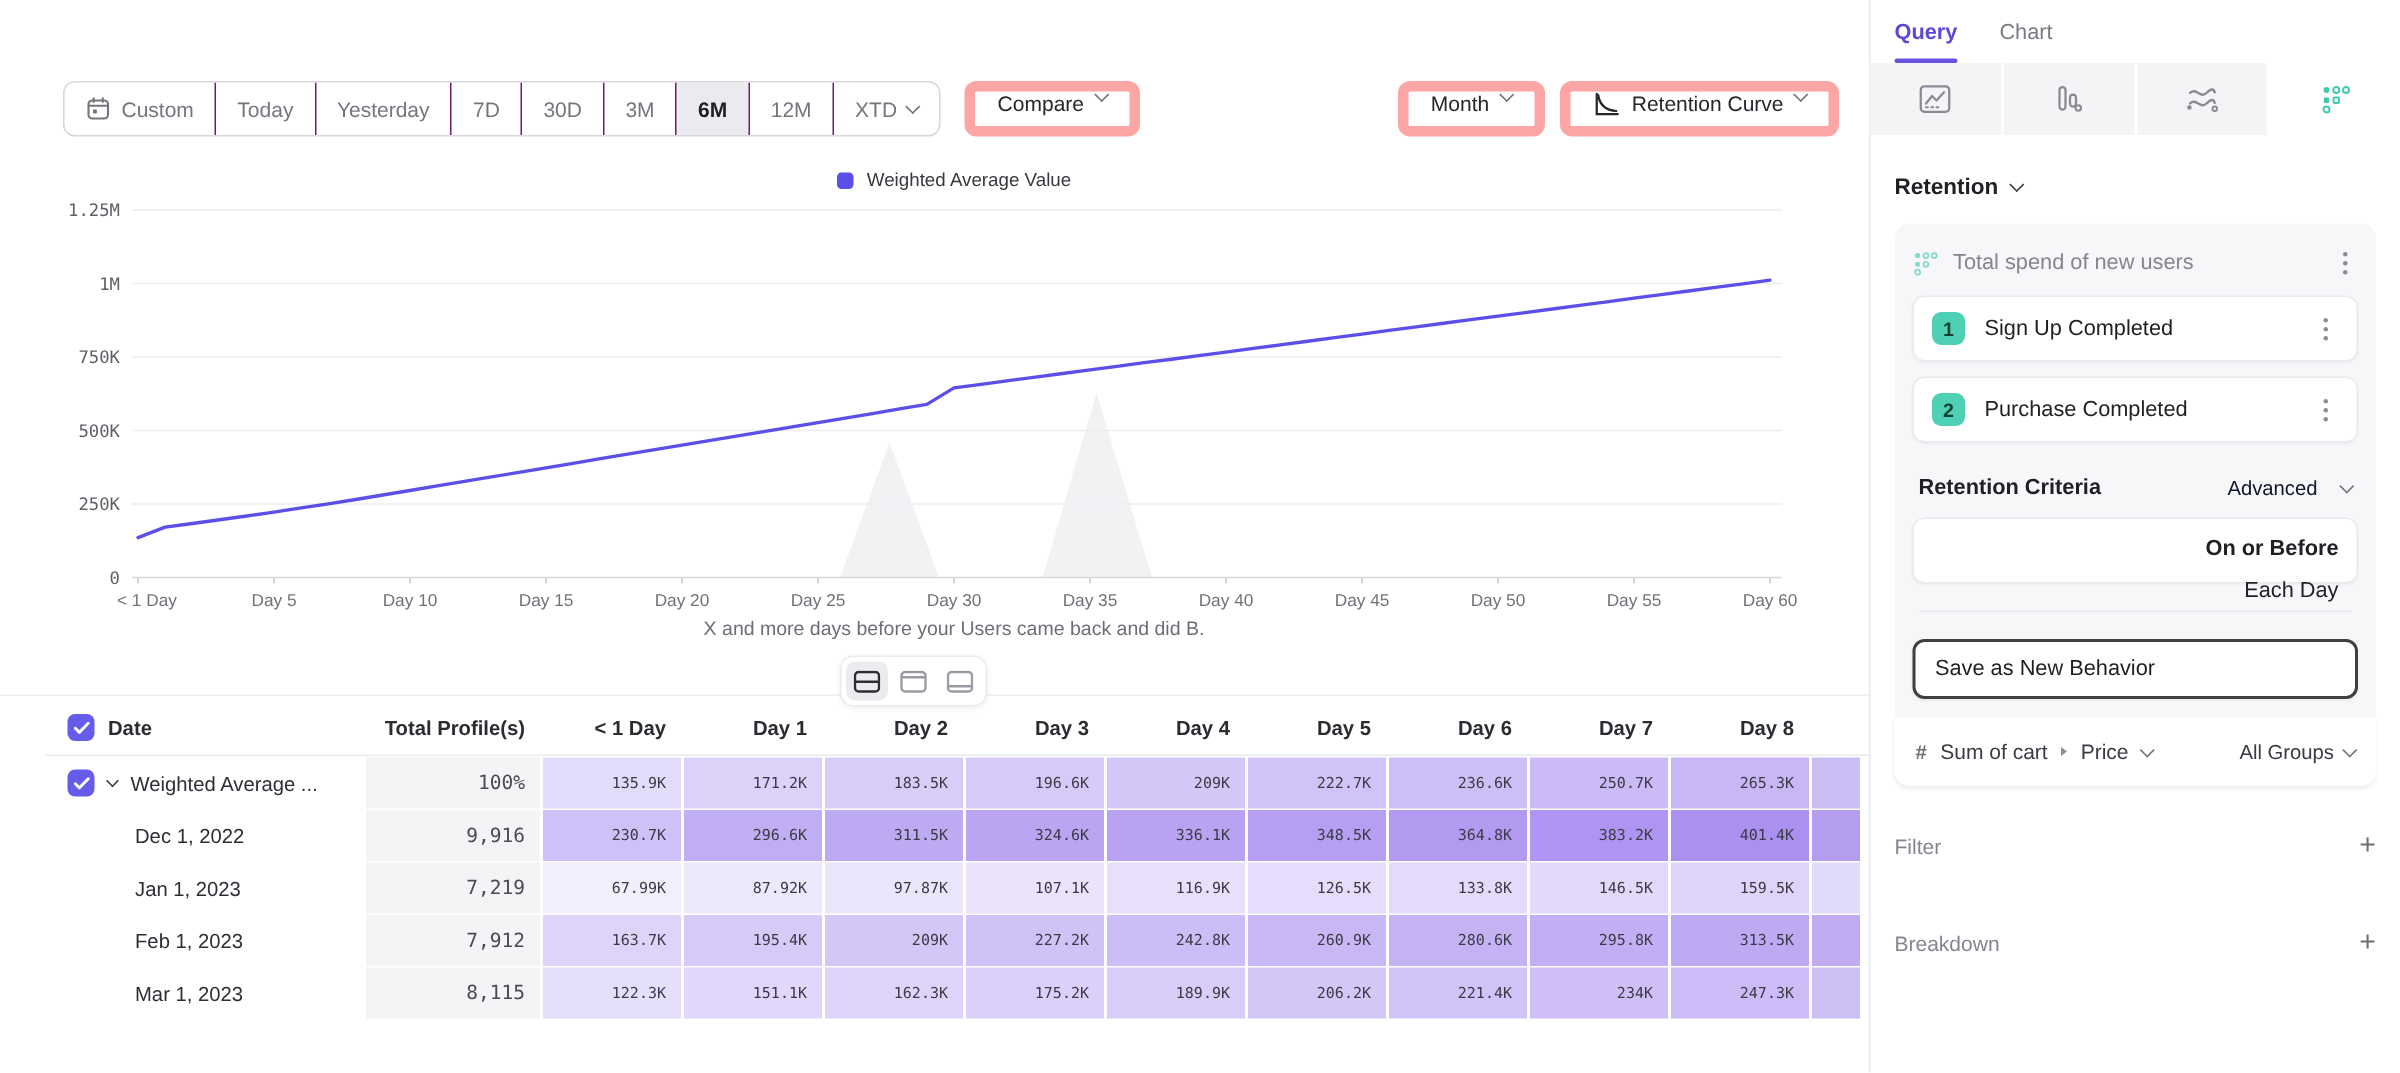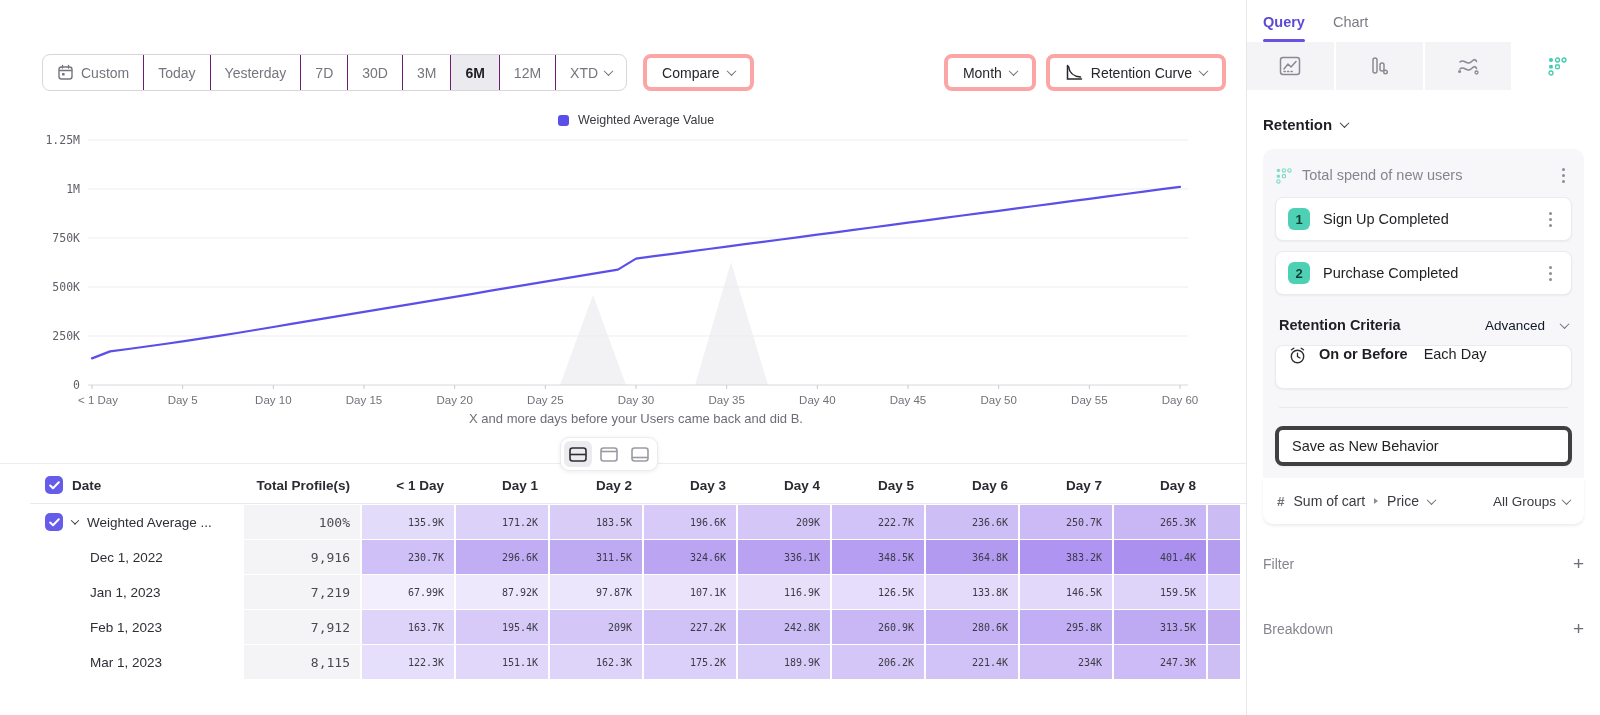--- a/index.html
+++ b/index.html
@@ -11,22 +11,22 @@
 
   
   .toolbar { position:absolute; top:54px; left:42px; right:20px; height:37px;
     display:flex; align-items:center; }
   .seg-control { display:flex; align-items:stretch; height:37px; border:1px solid #d6d6dd;
     border-radius:8px; overflow:hidden; background:#fff; }
   .seg { display:flex; align-items:center; gap:7px; padding:0 14px; font-size:14px;
     color:#75757e; border-left:1px solid #701a75; cursor:pointer; white-space:nowrap; }
   .seg:first-child { border-left:none; }
   .seg.selected { background:#ebebef; color:#1e1e24; font-weight:bold; }
-  .btn { display:inline-flex; align-items:center; gap:8px; height:37px; padding:0 15px;
-    background:#fff; border:4px solid #fca5a5; border-radius:8px; font-size:14px;
+  .btn { display:inline-flex; gap:8px; height:37px; padding:0 15px;
+    background:#fff; border:7px solid #fca5a5; border-radius:8px; font-size:14px;
     color:#26262c; cursor:pointer; font-family:inherit; }
   .compare-btn { margin-left:16px; }
   .toolbar-right { margin-left:auto; display:flex; gap:10px; }
   .chev { width:7px; height:7px; border-right:1.6px solid #6e6e78; border-bottom:1.6px solid #6e6e78;
     transform:rotate(45deg) translate(-1px,-1px); display:inline-block; flex:none; }
   .chev.dark { border-color:#3a3a42; }
 
   
   .legend { position:absolute; top:113px; left:92px; width:1088px; display:flex;
     justify-content:center; align-items:center; gap:9px; font-size:12.5px; color:#38383f; cursor:pointer; }
@@ -88,26 +88,26 @@
   .step-row { background:#fff; border:1px solid #eaeaef; border-radius:8px; height:44px;
     display:flex; align-items:center; gap:13px; padding:0 12px; margin-bottom:10px;
     box-shadow:0 1px 2px rgba(20,20,40,.05); cursor:pointer; }
   .step-badge { width:22px; height:22px; border-radius:6px; background:#4ed0b4; color:#0d3f35;
     font-size:13px; font-weight:bold; display:flex; align-items:center; justify-content:center; flex:none; }
   .step-label { flex:1; font-size:14.5px; color:#1f1f24; }
   .criteria-row { display:flex; align-items:center; justify-content:space-between; margin:22px 4px 0 4px; }
   .criteria-label { font-size:14.5px; font-weight:bold; color:#1f1f24; }
   .advanced { display:flex; align-items:center; gap:16px; font-size:13.5px; color:#0f172a; cursor:pointer; }
   .cond-row { margin-top:12px; background:#fff; border:1px solid #eaeaef; border-radius:8px;
-    height:44px; display:flex; align-items:flex-start; gap:12px; padding:0 12px;
-    box-shadow:0 1px 2px rgba(20,20,40,.05); cursor:pointer; }
+    height:44px; display:flex; align-items:flex-end; gap:12px; padding:0 12px;
+    box-shadow:0 1px 2px rgba(20,20,40,.05); cursor:pointer;flex-direction:column; }
   .cond-bold { font-size:14.5px; font-weight:bold; color:#1f1f24; }
   .cond-rest { font-size:14.5px; color:#1f1f24; margin-left:4px; }
   .card-divider { height:1px; background:#e9e9ed; margin:18px 4px; }
-  .save-row { background:#fff; border:4px solid #404040; border-radius:8px; height:40px;
+  .save-row { background:#fff; border:2px solid #404040; border-radius:8px; height:40px;
     display:flex; align-items:center; padding:0 13px; font-size:14.5px; color:#1f1f24;
     box-shadow:0 1px 2px rgba(20,20,40,.05); cursor:pointer; }
   .measure-row { background:#fff; border-radius:0 0 10px 10px; height:46px;
     display:flex; align-items:center; gap:9px; padding:0 14px;
     box-shadow:0 2px 3px rgba(20,20,40,.07); cursor:pointer; }
   .hash { font-size:13.5px; color:#6e6e78; font-weight:bold; }
   .measure-label { font-size:14px; color:#3a3a42; }
   .caret-right { width:0; height:0; border-left:4px solid #8c8c96; border-top:3.5px solid transparent;
     border-bottom:3.5px solid transparent; display:inline-block; }
   .measure-spacer { flex:1; }

